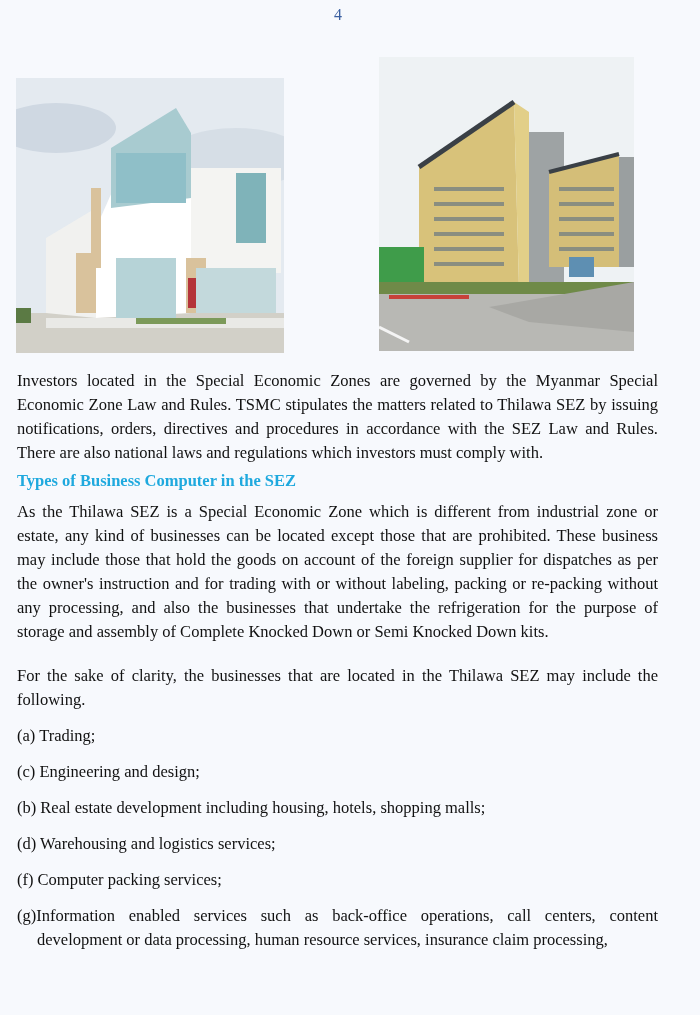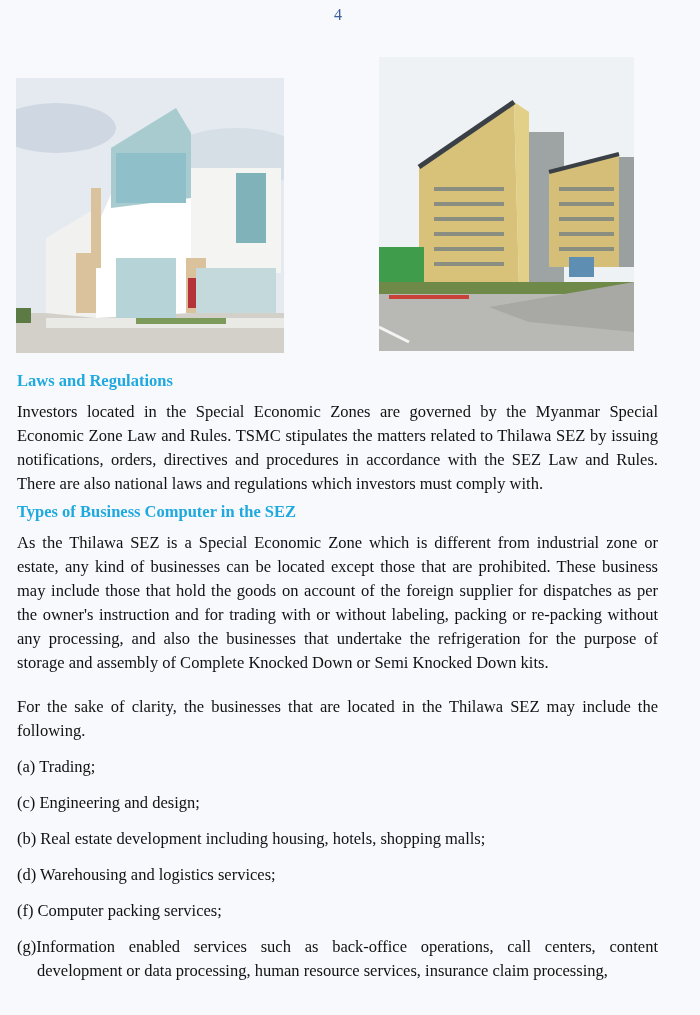--- a/index.html
+++ b/index.html
@@ -90,21 +90,20 @@
     <rect x="0" y="190" width="45" height="45" fill="#3f9c4a"></rect>
     <rect x="0" y="225" width="255" height="12" fill="#6f8a48"></rect>
     <rect x="10" y="238" width="80" height="4" fill="#c8423a"></rect>
     <polygon points="110,250 255,225 255,275 150,265" fill="#a8a8a4"></polygon>
     <rect x="190" y="200" width="25" height="20" fill="#5e8fb2"></rect>
     <line x1="0" y1="270" x2="30" y2="285" stroke="#f4f4f4" stroke-width="3"></line>
   </svg>
 </div>
 
 <div class="content">
-  <h2 class="h-laws">Laws and Regulations</h2>
   <p class="p-laws">Investors located in the Special Economic Zones are governed by the Myanmar Special Economic Zone Law and Rules. TSMC stipulates the matters related to Thilawa SEZ by issuing notifications, orders, directives and procedures in accordance with the SEZ Law and Rules. There are also national laws and regulations which investors must comply with.</p>
 
   <h2 class="h-types">Types of Business Computer in the SEZ</h2>
   <p>As the Thilawa SEZ is a Special Economic Zone which is different from industrial zone or estate, any kind of businesses can be located except those that are prohibited. These business may include those that hold the goods on account of the foreign supplier for dispatches as per the owner's instruction and for trading with or without labeling, packing or re-packing without any processing, and also the businesses that undertake the refrigeration for the purpose of storage and assembly of Complete Knocked Down or Semi Knocked Down kits.</p>
   <p class="p-gap">For the sake of clarity, the businesses that are located in the Thilawa SEZ may include the following.</p>
 
   <p class="list-item">(a) Trading;</p>
   <p class="list-item">(c) Engineering and design;</p>
   <p class="list-item">(b) Real estate development including housing, hotels, shopping malls;</p>
   <p class="list-item">(d) Warehousing and logistics services;</p>

